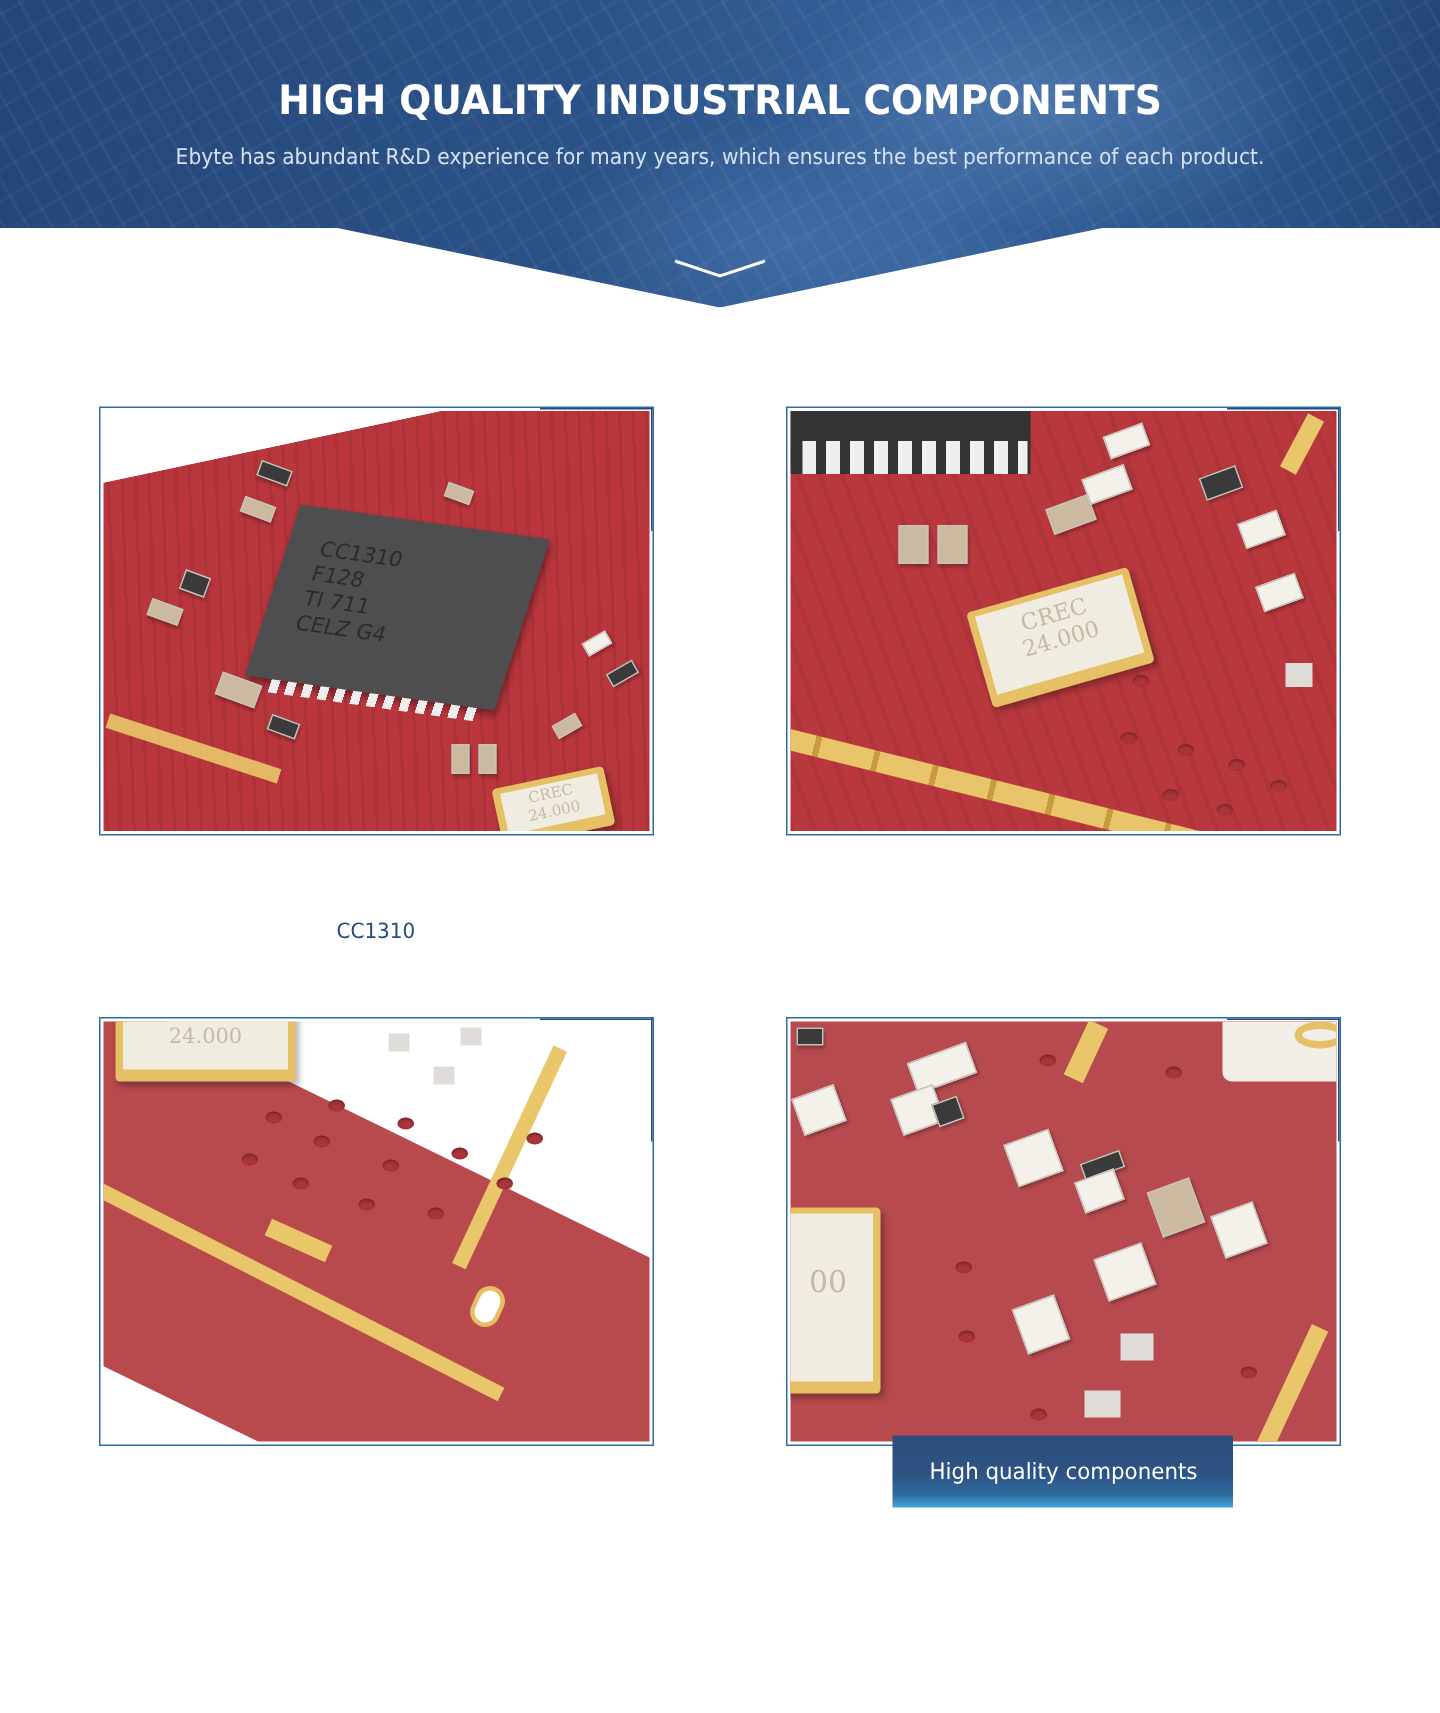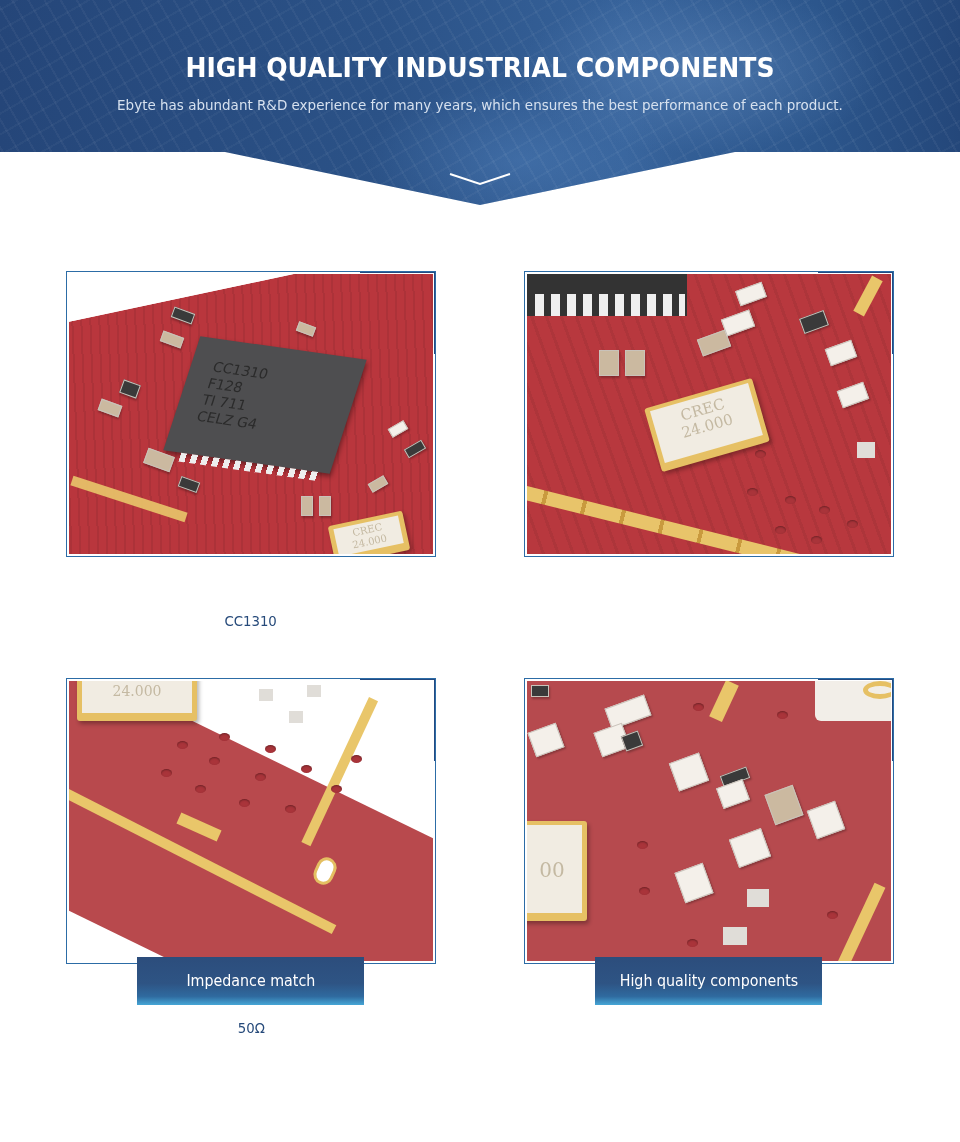--- a/index.html
+++ b/index.html
@@ -195,32 +195,28 @@
       <div class="via" style="left:186px; top:92px;"></div>
       <div class="via" style="left:232px; top:84px;"></div>
       <div class="via" style="left:126px; top:104px;"></div>
       <div class="via" style="left:170px; top:118px;"></div>
       <div class="via" style="left:216px; top:124px;"></div>
       <div class="via" style="left:262px; top:104px;"></div>
       <div class="via" style="left:282px; top:74px;"></div>
     </div>
     <div class="corner-accent"></div>
   </div>
-  <div class="label-box">
-      <span>Impedance match</span>
-    </div>
-  <div class="desc"><span>50Ω</span></div>
 </div>
 
 <div class="card" style="left:524px; top:678px;">
   <div class="frame">
     <div class="pcb" style="background:#b64a4e;">
       <div class="gold" style="left:190px; top:0; width:14px; height:40px; transform:rotate(25deg);"></div>
       <div class="gold" style="left:328px; top:200px; width:12px; height:90px; transform:rotate(25deg);"></div>
-      <div class="xtal" style="left:-10px; top:140px; width:70px; height:100px;">
+      <div class="xtal" style="left:-10px; top:124px; width:70px; height:124px;">
         <div class="top" style="font-size:20px; padding-top:34px;">00</div>
       </div>
       <div style="position:absolute; left:288px; top:0; width:80px; height:40px; background:#f2eee8; border-radius:0 0 0 6px;"></div>
       <div style="position:absolute; left:336px; top:0; width:34px; height:18px; border-radius:50%; border:5px solid #e6c064;"></div>
       <div class="smd" style="left:80px; top:20px; width:42px; height:22px; transform:rotate(-20deg);"></div>
       <div class="smd" style="left:70px; top:46px; width:30px; height:26px; transform:rotate(-20deg);"></div>
       <div class="smd dark" style="left:96px; top:52px; width:18px; height:16px; transform:rotate(-20deg);"></div>
       <div class="smd" style="left:4px; top:46px; width:30px; height:26px; transform:rotate(-20deg);"></div>
       <div class="smd dark" style="left:4px; top:4px; width:18px; height:12px;"></div>
       <div class="smd" style="left:146px; top:76px; width:32px; height:30px; transform:rotate(-20deg);"></div>

